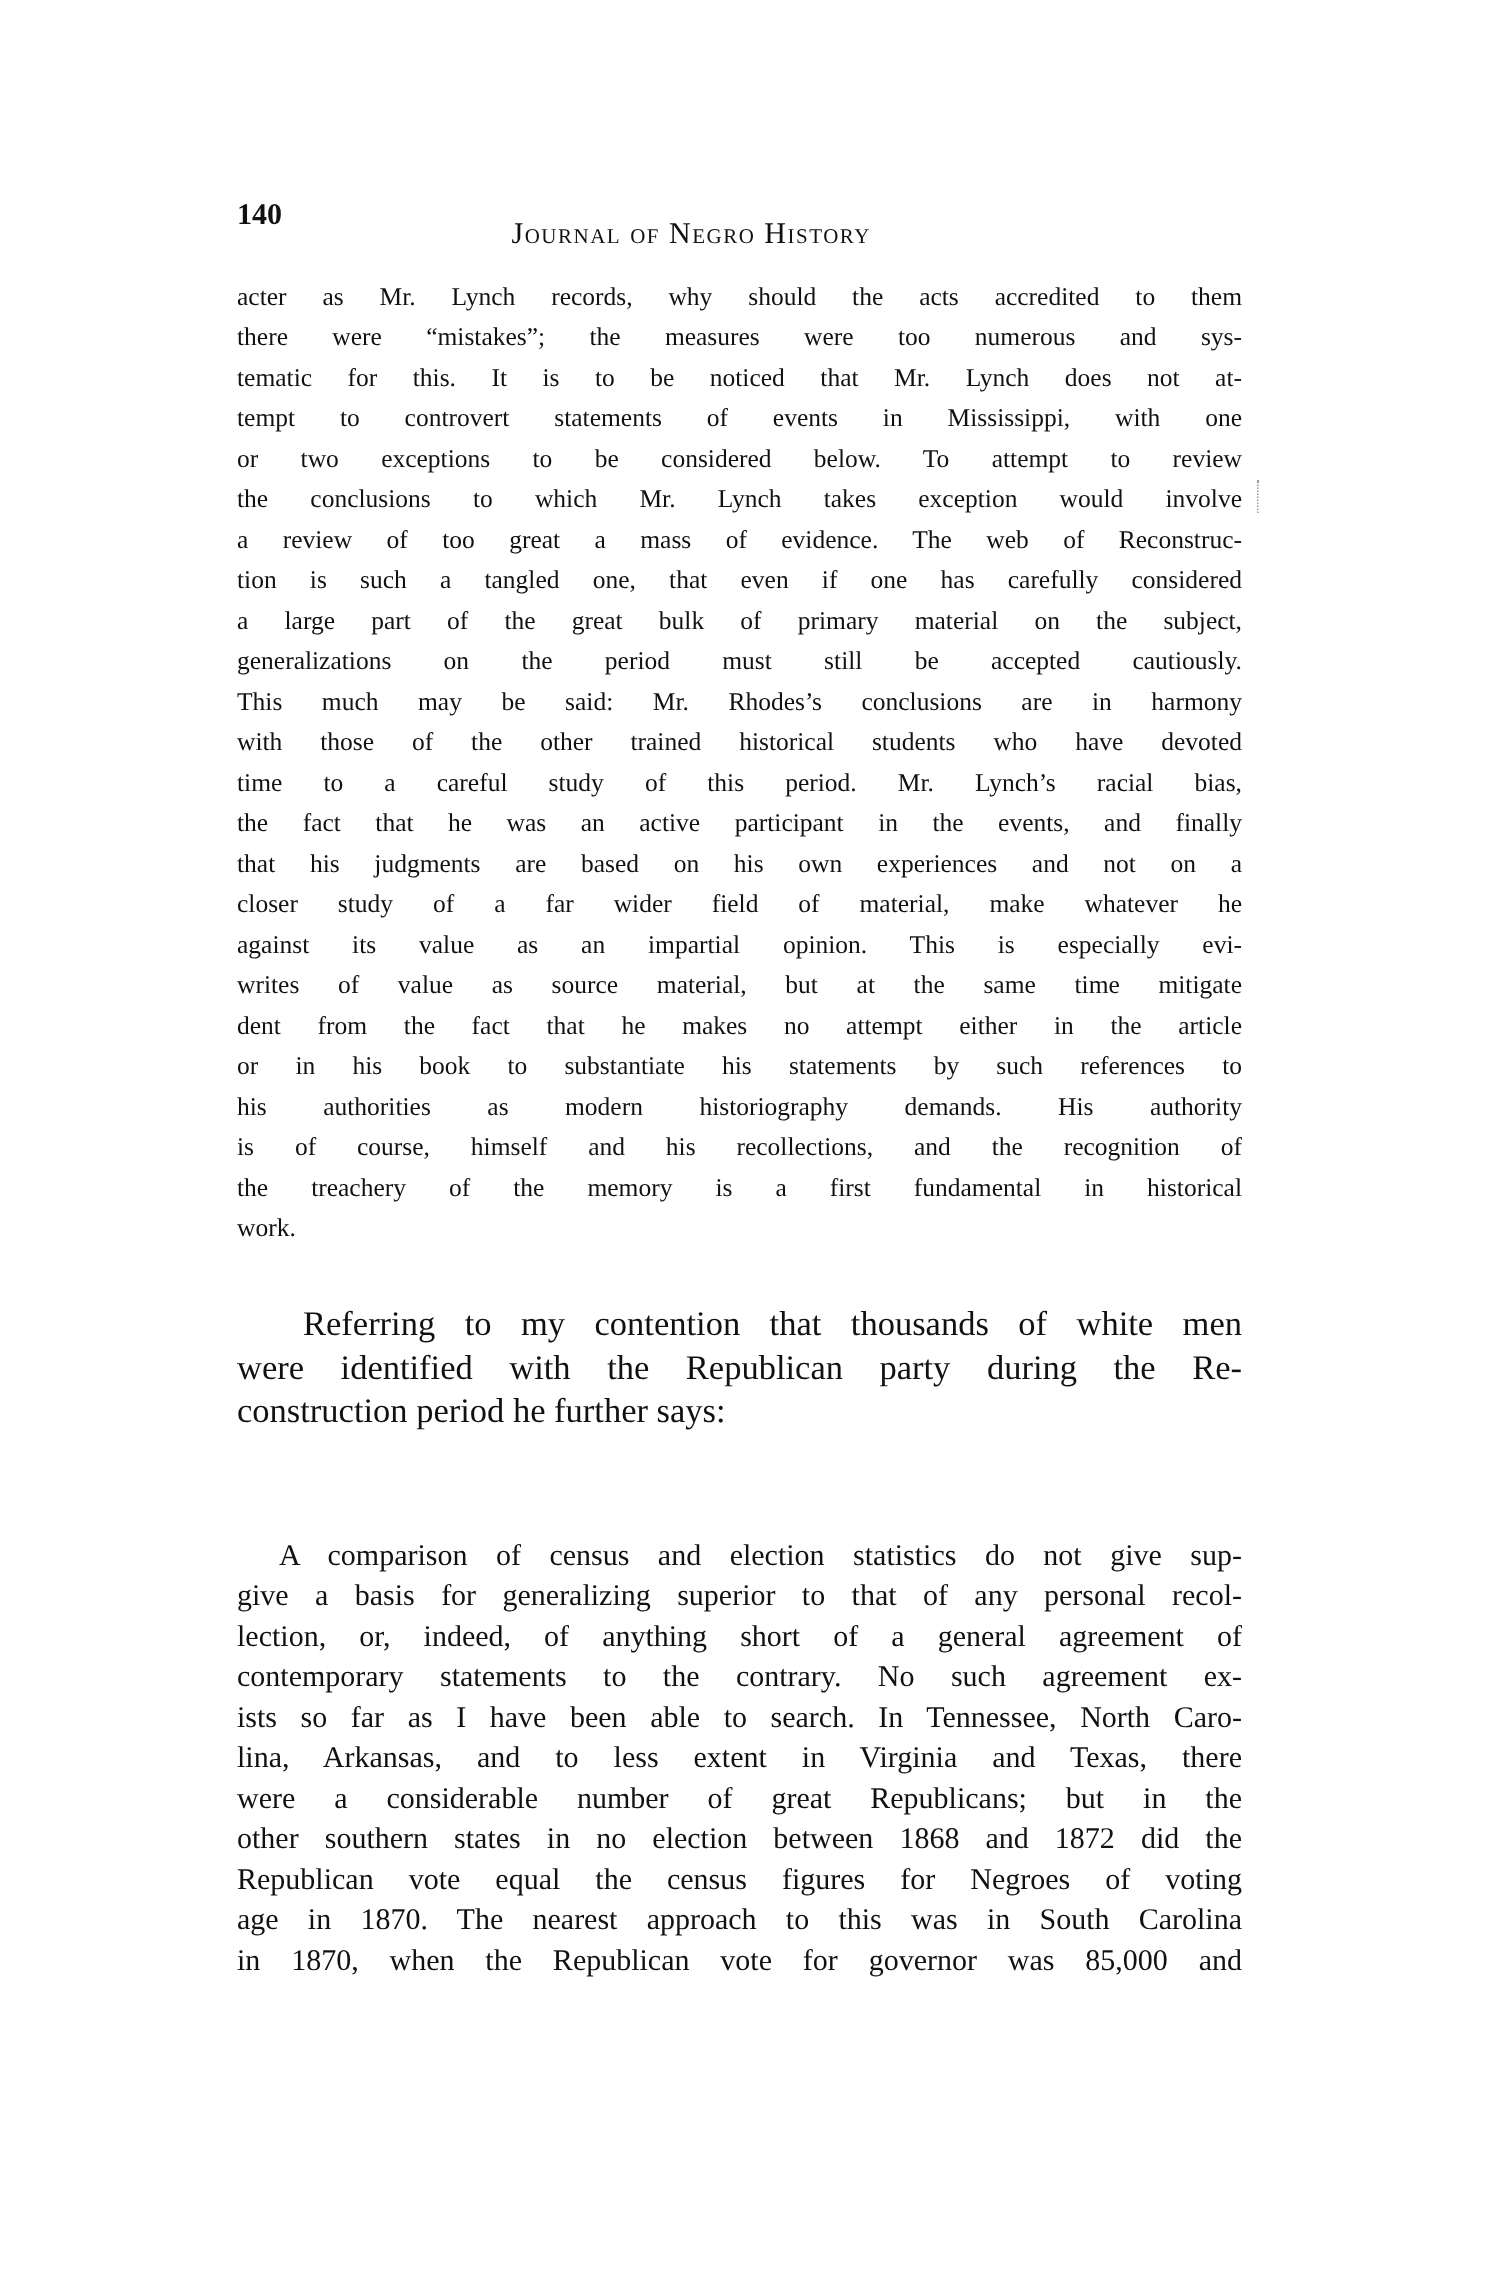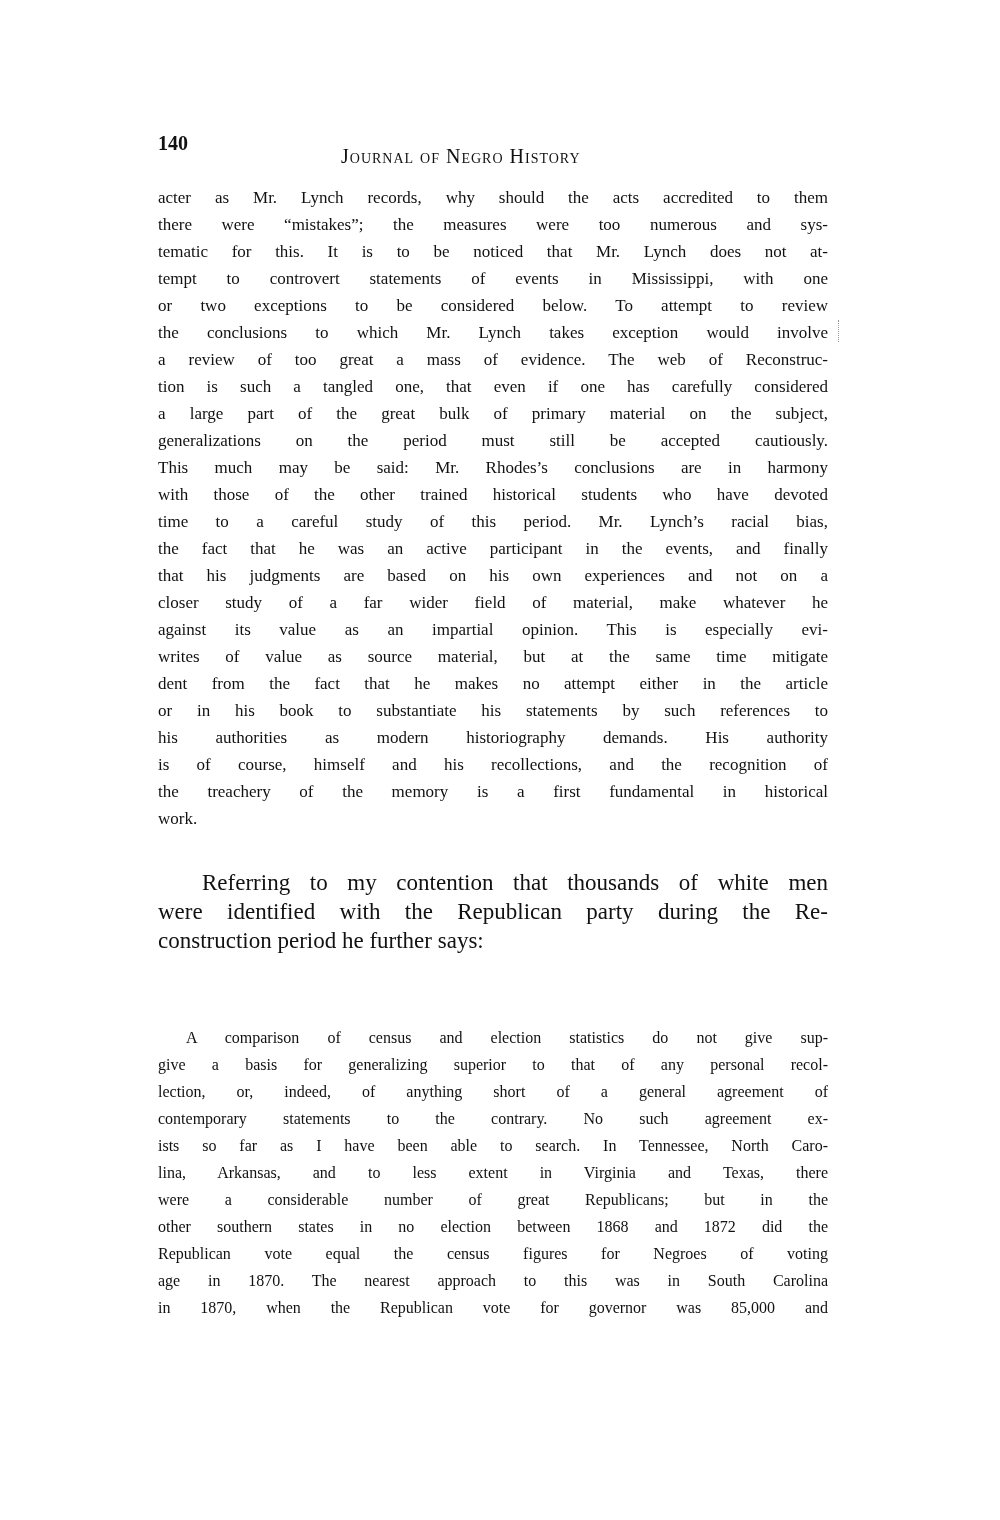--- a/index.html
+++ b/index.html
@@ -68,21 +68,21 @@
     .para2 { top: 868px; }
     .para2 .line {
       height: 29px;
       line-height: 29px;
       font-size: 23px;
     }
     .para3 { top: 1024px; }
     .para3 .line {
       height: 27px;
       line-height: 27px;
-      font-size: 16px;
+      font-size: 20px;
     }
     .indent { padding-left: 44px; }
     .indent-sm { padding-left: 28px; }
     .margin-mark {
       position: absolute;
       left: 838px;
       top: 320px;
       width: 6px;
       height: 22px;
       border-left: 1px dotted #999;

